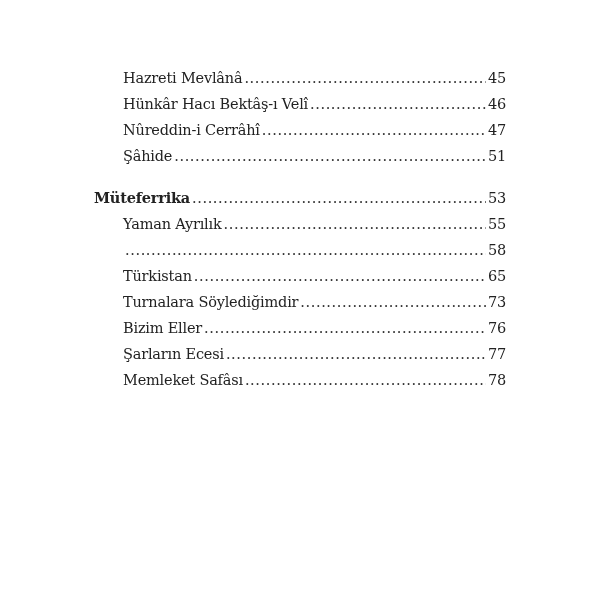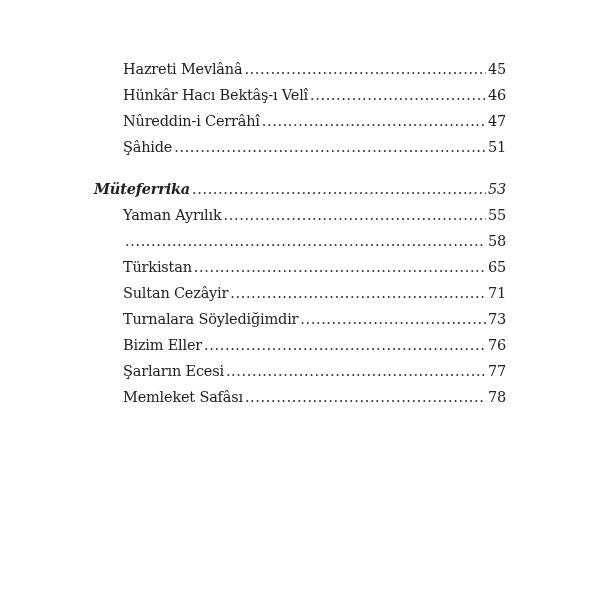--- a/index.html
+++ b/index.html
@@ -11,38 +11,37 @@
       width: 600px;
       height: 600px;
       position: relative;
       overflow: hidden;
       font-family: "DejaVu Serif", "Liberation Serif", serif;
       color: #222222;
     }
     .toc {
       position: absolute;
       left: 94px;
-      top: 56px;
+      top: 65px;
       width: 412px;
     }
     .row {
       display: flex;
       align-items: baseline;
       height: 26px;
       line-height: 26px;
       font-size: 14.5px;
       letter-spacing: -0.2px;
     }
     .row.sub {
       padding-left: 29px;
     }
     .row.section {
       font-weight: bold;
       margin-top: 16px;
-      font-style: italic;
     }
     .row .title {
       white-space: nowrap;
       flex: 0 0 auto;
     }
     .row .leader {
       flex: 1 1 auto;
       overflow: hidden;
       white-space: nowrap;
       margin: 0 2px 0 2px;
@@ -99,25 +98,20 @@
   <div class="row sub">
     <span class="leader"></span>
     <span class="page">58</span>
   </div>
   <div class="row sub">
     <span class="title">Türkistan</span>
     <span class="leader"></span>
     <span class="page">65</span>
   </div>
   <div class="row sub">
-    <span class="title">Sultan Cezâyir</span>
-    <span class="leader"></span>
-    <span class="page">71</span>
-  </div>
-  <div class="row sub">
     <span class="title">Turnalara Söylediğimdir</span>
     <span class="leader"></span>
     <span class="page">73</span>
   </div>
   <div class="row sub">
     <span class="title">Bizim Eller</span>
     <span class="leader"></span>
     <span class="page">76</span>
   </div>
   <div class="row sub">

